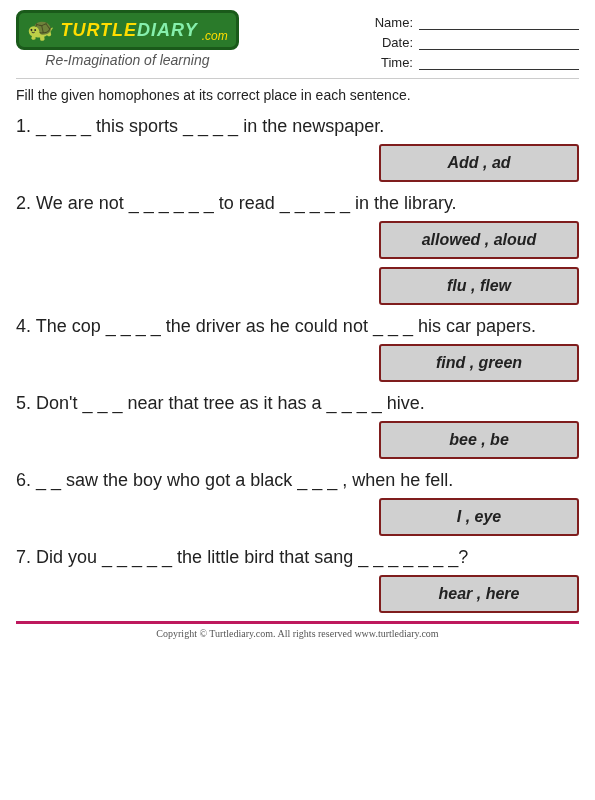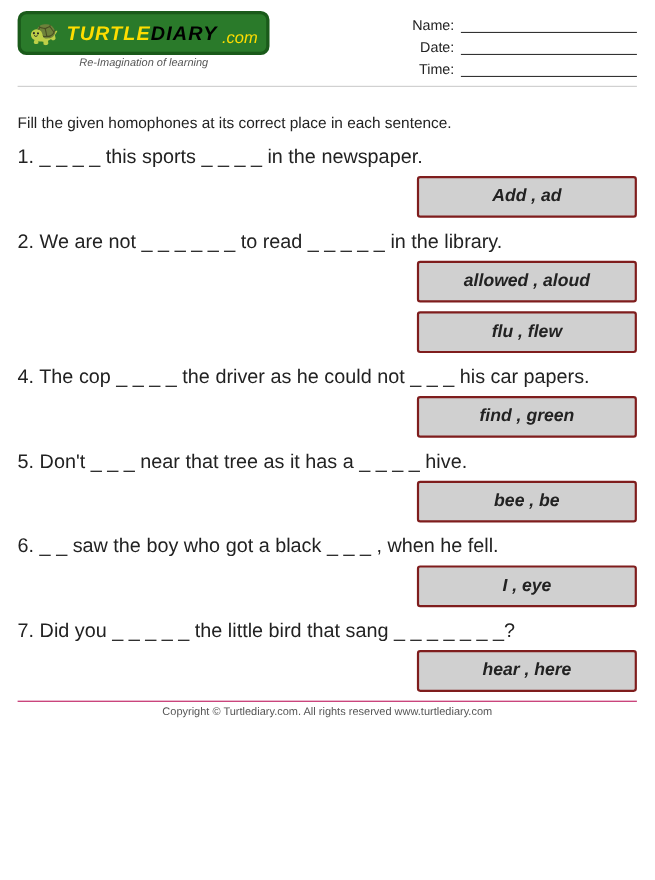--- a/index.html
+++ b/index.html
@@ -34,31 +34,31 @@
       align-items: center;
       gap: 2px;
     }
     .logo-text {
       font-size: 18px;
       font-weight: 900;
       font-style: italic;
       letter-spacing: 1px;
     }
     .logo-turtle { color: #ffdd00; }
-    .logo-diary { color: #000000; }
+    .logo-diary { color: #86efac; }
     .logo-com {
-      font-size: 15px;
+      font-size: 12px;
       color: #ffdd00;
       font-style: italic;
       margin-left: 2px;
       align-self: flex-end;
       text-align: right;
     }
     .logo-tagline {
-      font-size: 10px;
+      font-size: 14px;
       color: #555;
       margin-top: 2px;
       font-style: italic;
     }
 
     .name-fields {
       display: flex;
       flex-direction: column;
       gap: 4px;
       font-size: 13px;
@@ -80,21 +80,21 @@
       height: 16px;
       display: inline-block;
     }
 
     
     .instructions {
       font-size: 14px;
       margin-bottom: 10px;
       color: #222;
       border-top: 1px solid #ccc;
-      padding-top: 24px;
+      padding-top: 8px;
     }
 
     
     .question-block {
       margin-bottom: 8px;
     }
     .question-text {
       font-size: 18px;
       line-height: 1.5;
       color: #222;
@@ -113,26 +113,27 @@
       color: #222;
       min-width: 200px;
       text-align: center;
       cursor: pointer;
       border-radius: 3px;
       font-style: italic;
     }
 
     
     .footer {
-      border-top: 1px solid #be185d;
+      border-top: 3px solid #be185d;
       margin-top: 0;
       padding-top: 4px;
       text-align: center;
       font-size: 10px;
       color: #555;
+      font-family: Liberation Serif, serif;
     }
   </style>
 </head>
 <body>
 
 <div class="header">
   <div class="logo-area">
     <div class="logo-box">
 
       <span style="font-size:22px; margin-right:4px;">🐢</span>

